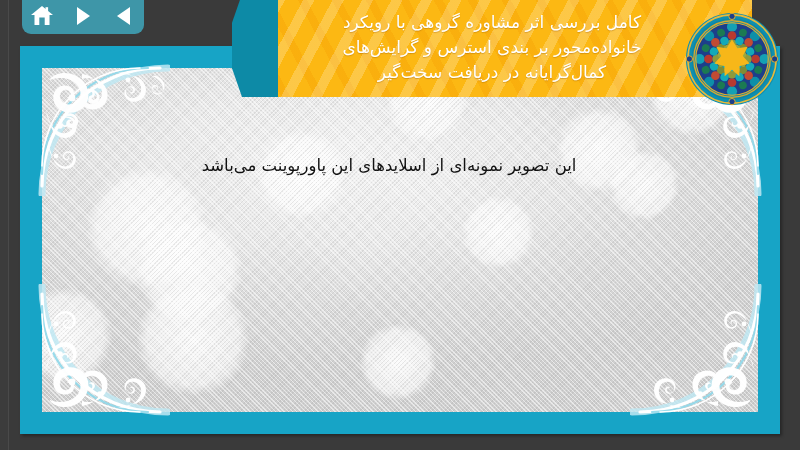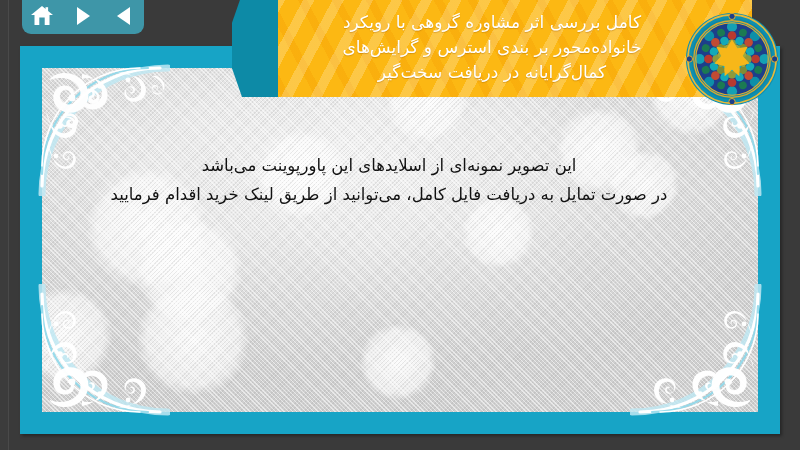--- a/index.html
+++ b/index.html
@@ -319,21 +319,20 @@
         <circle cx="80" cy="40" r="2.8"></circle>
         <circle cx="108" cy="34" r="2.4"></circle>
         <circle cx="40" cy="80" r="2.8"></circle>
         <circle cx="36" cy="110" r="2.4"></circle>
       </g>
     </svg>
   </div>
 
   <div id="body-text">
     <div class="body-line">این تصویر نمونه‌ای از اسلایدهای این پاورپوینت می‌باشد</div>
-    <div class="body-line">در صورت تمایل به دریافت فایل کامل، می‌توانید از طریق لینک خرید اقدام فرمایید</div>
   </div>
 
   <div id="banner">
     <div id="banner-cap"></div>
     <div id="banner-body"></div>
     <div id="banner-text">
       <div class="title-line">کامل بررسی اثر مشاوره گروهی با رویکرد</div>
       <div class="title-line">خانواده‌محور بر بندی استرس و گرایش‌های</div>
       <div class="title-line">کمال‌گرایانه در دریافت سخت‌گیر</div>
     </div>

